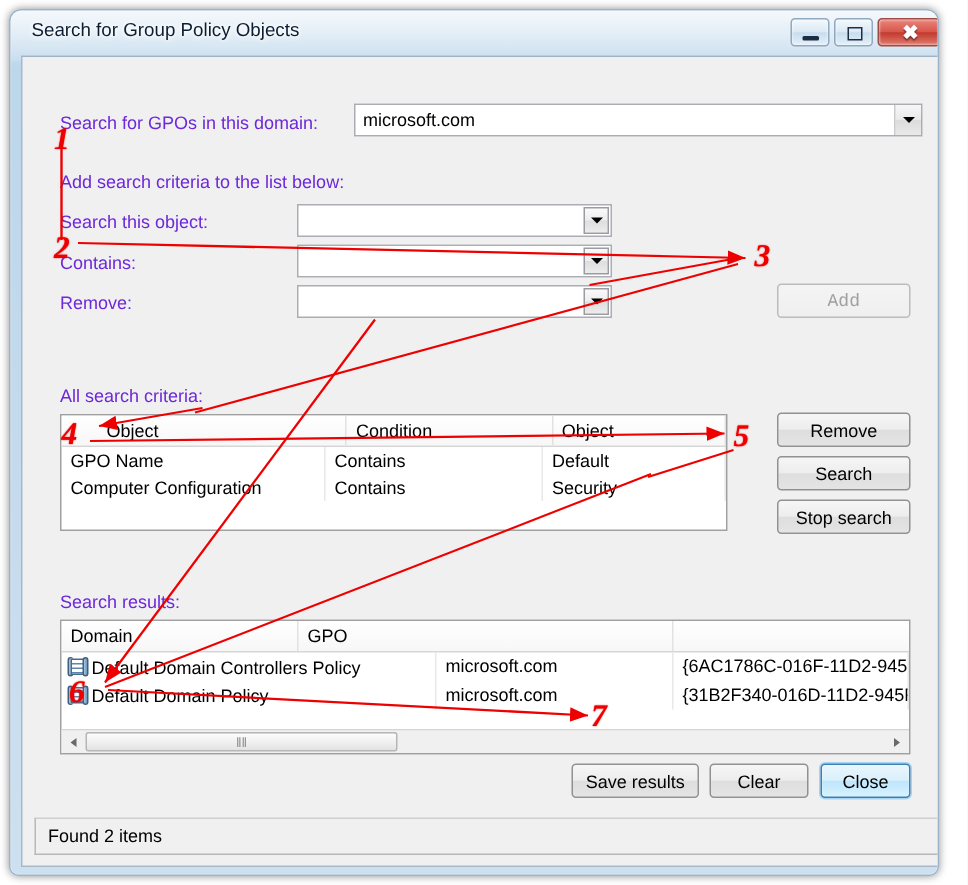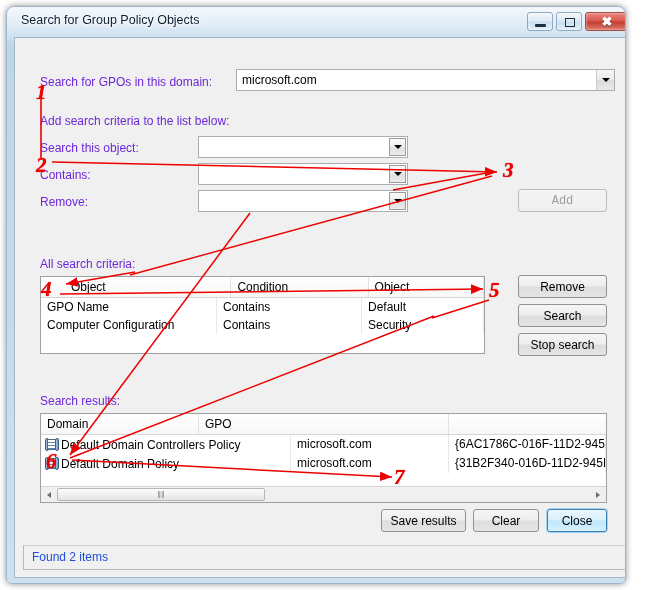--- a/index.html
+++ b/index.html
@@ -233,21 +233,21 @@
 
   
   #statusbar {
     position: absolute;
     background: #f0f0f0;
     border: 1px solid #b8b8b8;
     border-top-color: #cfcfcf;
   }
   #status-text {
     position: absolute; left: 8px; top: 4px;
-    font-size: 12px; color: #1d4ed8;
+    font-size: 12px; color: #000000;
     white-space: nowrap;
   }
 
   
   #annotations {
     position: absolute; left: 0; top: 0;
     width: 645px; height: 590px;
     pointer-events: none;
   }
   .anno-num {

